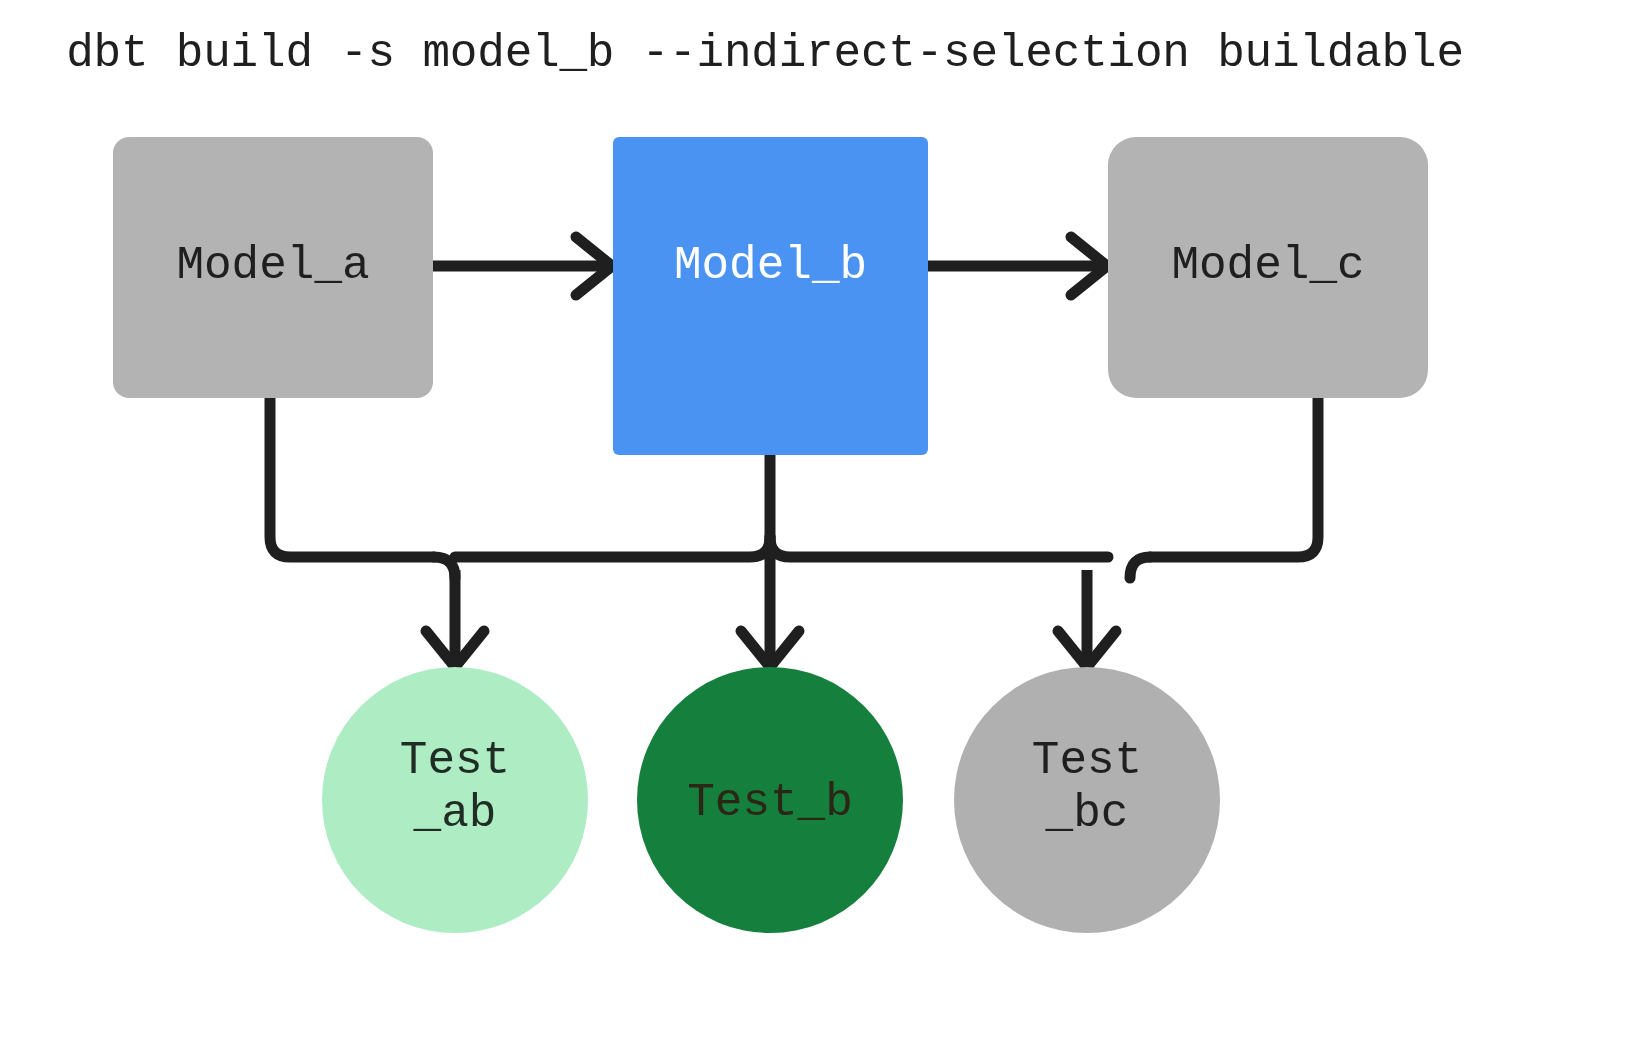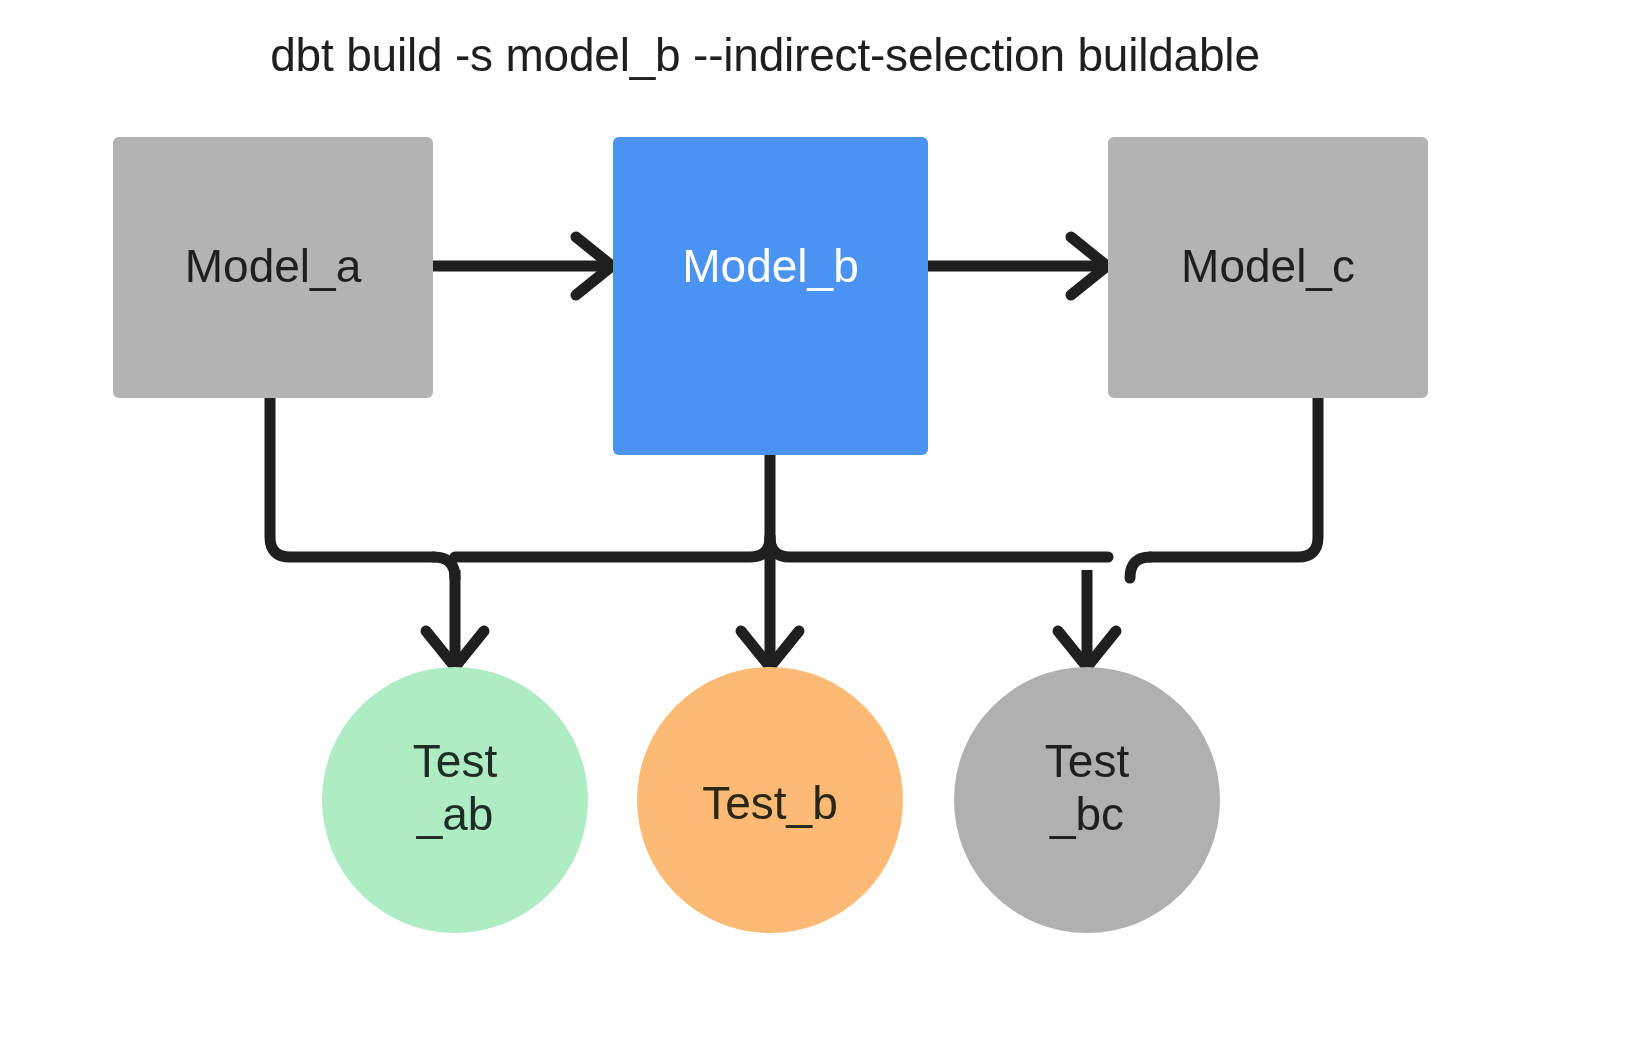--- a/index.html
+++ b/index.html
@@ -9,20 +9,21 @@
   }
   body {
     font-family: "Liberation Sans", sans-serif;
   }
   #canvas {
     position: relative;
     width: 1630px;
     height: 1060px;
     background: #ffffff;
     overflow: hidden;
+    font-family: Liberation Mono, monospace;
   }
   #title {
     position: absolute;
     left: 0;
     top: 28px;
     width: 1530px;
     text-align: center;
     font-size: 46px;
     font-weight: 400;
     color: #1f1f1f;
@@ -116,38 +117,38 @@
       <line x1="770" y1="398" x2="770" y2="660" stroke="#1f1f1f" stroke-width="11" stroke-linecap="butt"></line>
       <polyline points="741,631 770,667 799,631" fill="none" stroke="#1f1f1f" stroke-width="11" stroke-linecap="round" stroke-linejoin="miter"></polyline>
     </g>
 
     <g>
       <line x1="1087" y1="570" x2="1087" y2="660" stroke="#1f1f1f" stroke-width="11" stroke-linecap="butt"></line>
       <polyline points="1058,631 1087,667 1116,631" fill="none" stroke="#1f1f1f" stroke-width="11" stroke-linecap="round" stroke-linejoin="miter"></polyline>
     </g>
   </svg>
 
-  <div class="node-box" id="node-model-a" style="left: 113px; top: 137px; width: 320px; height: 261px; background: rgb(179, 179, 179);">
+  <div class="node-box" id="node-model-a" style="left: 113px; top: 137px; width: 320px; height: 261px; background: rgb(179, 179, 179); border-radius: 16px;">
     <span class="node-label" style="color: rgb(31, 31, 31); top: 106px;">Model_a</span>
   </div>
 
   <div class="node-box" id="node-model-b" style="left: 613px; top: 137px; width: 315px; height: 318px; background: rgb(74, 147, 242);">
     <span class="node-label" style="color: rgb(255, 255, 255); top: 106px;">Model_b</span>
   </div>
 
-  <div class="node-box" id="node-model-c" style="left: 1108px; top: 137px; width: 320px; height: 261px; background: rgb(179, 179, 179);">
+  <div class="node-box" id="node-model-c" style="left: 1108px; top: 137px; width: 320px; height: 261px; background: rgb(179, 179, 179); border-radius: 28px;">
     <span class="node-label" style="color: rgb(31, 31, 31); top: 106px;">Model_c</span>
   </div>
 
   <div class="node-circle" id="node-test-ab" style="left: 322px; top: 667px; width: 266px; height: 266px; background: rgb(174, 236, 196);">
     <span class="circle-label" style="color: rgb(31, 45, 36); top: 68px;">Test
 _ab</span>
   </div>
 
-  <div class="node-circle" id="node-test-b" style="left: 637px; top: 667px; width: 266px; height: 266px; background: #fdba74;">
+  <div class="node-circle" id="node-test-b" style="left: 637px; top: 667px; width: 266px; height: 266px; background: #15803d;">
     <span class="circle-label" style="color: rgb(43, 38, 22); top: 110px;">Test_b</span>
   </div>
 
   <div class="node-circle" id="node-test-bc" style="left: 954px; top: 667px; width: 266px; height: 266px; background: rgb(176, 176, 176);">
     <span class="circle-label" style="color: rgb(31, 31, 31); top: 68px;">Test
 _bc</span>
   </div>
 
 </div>
 

